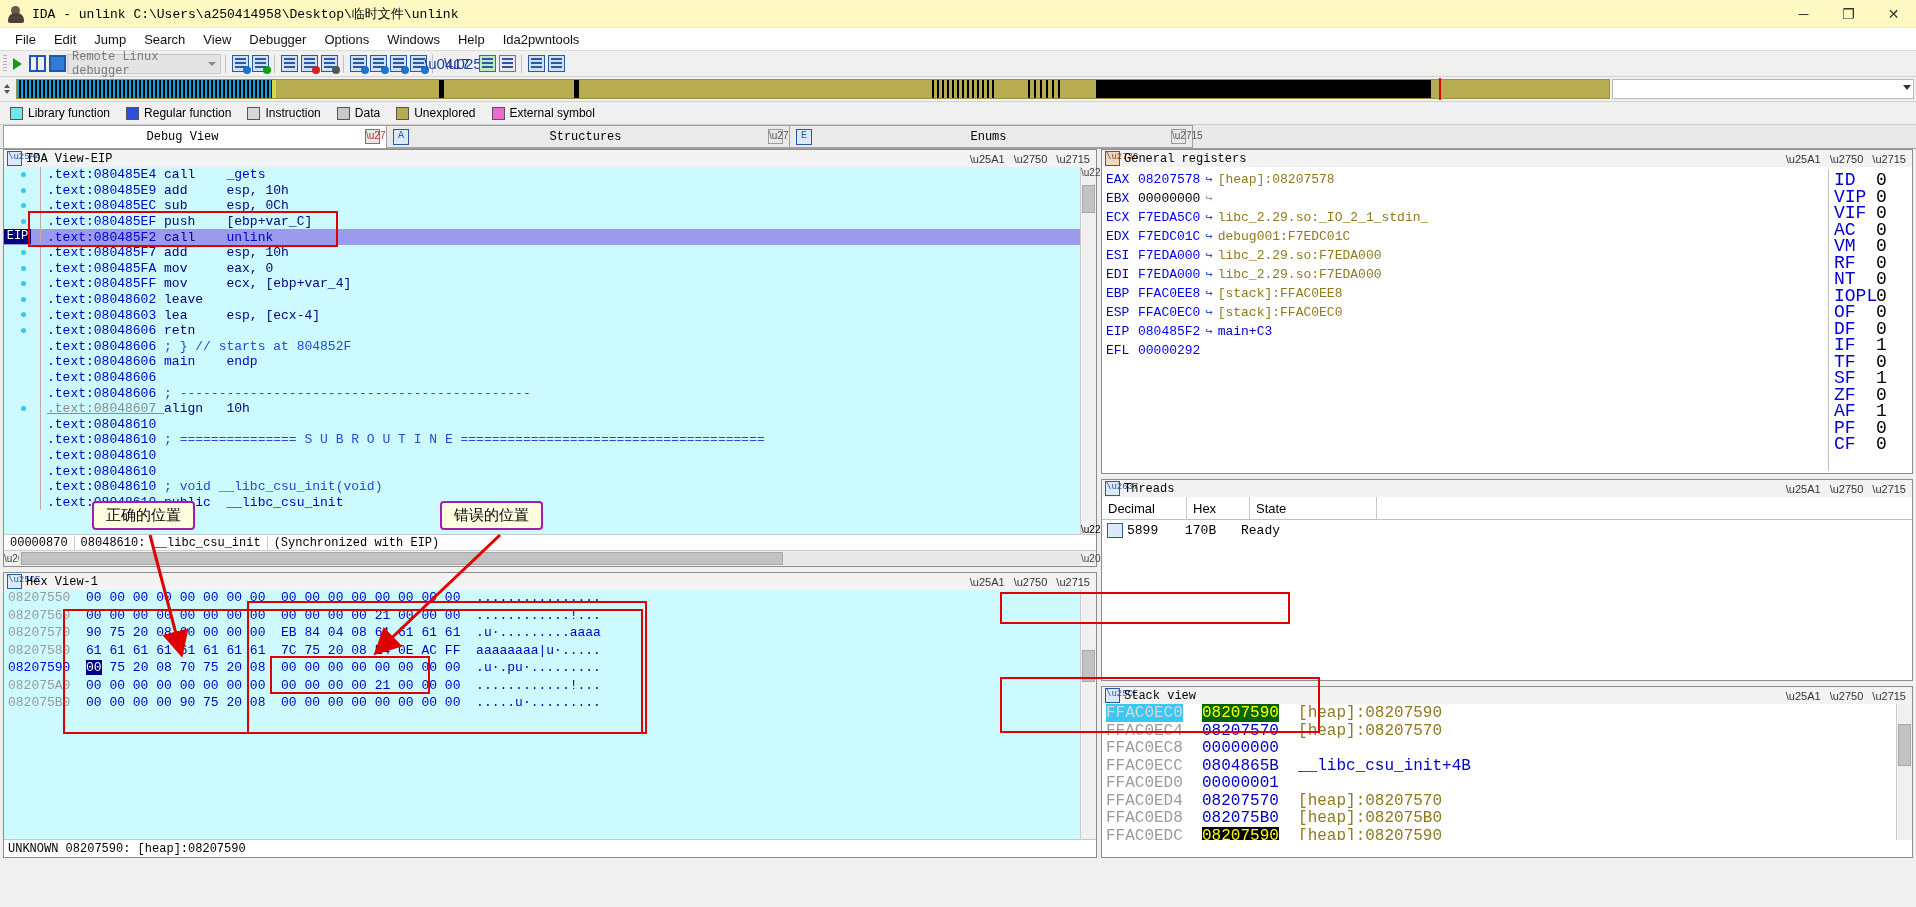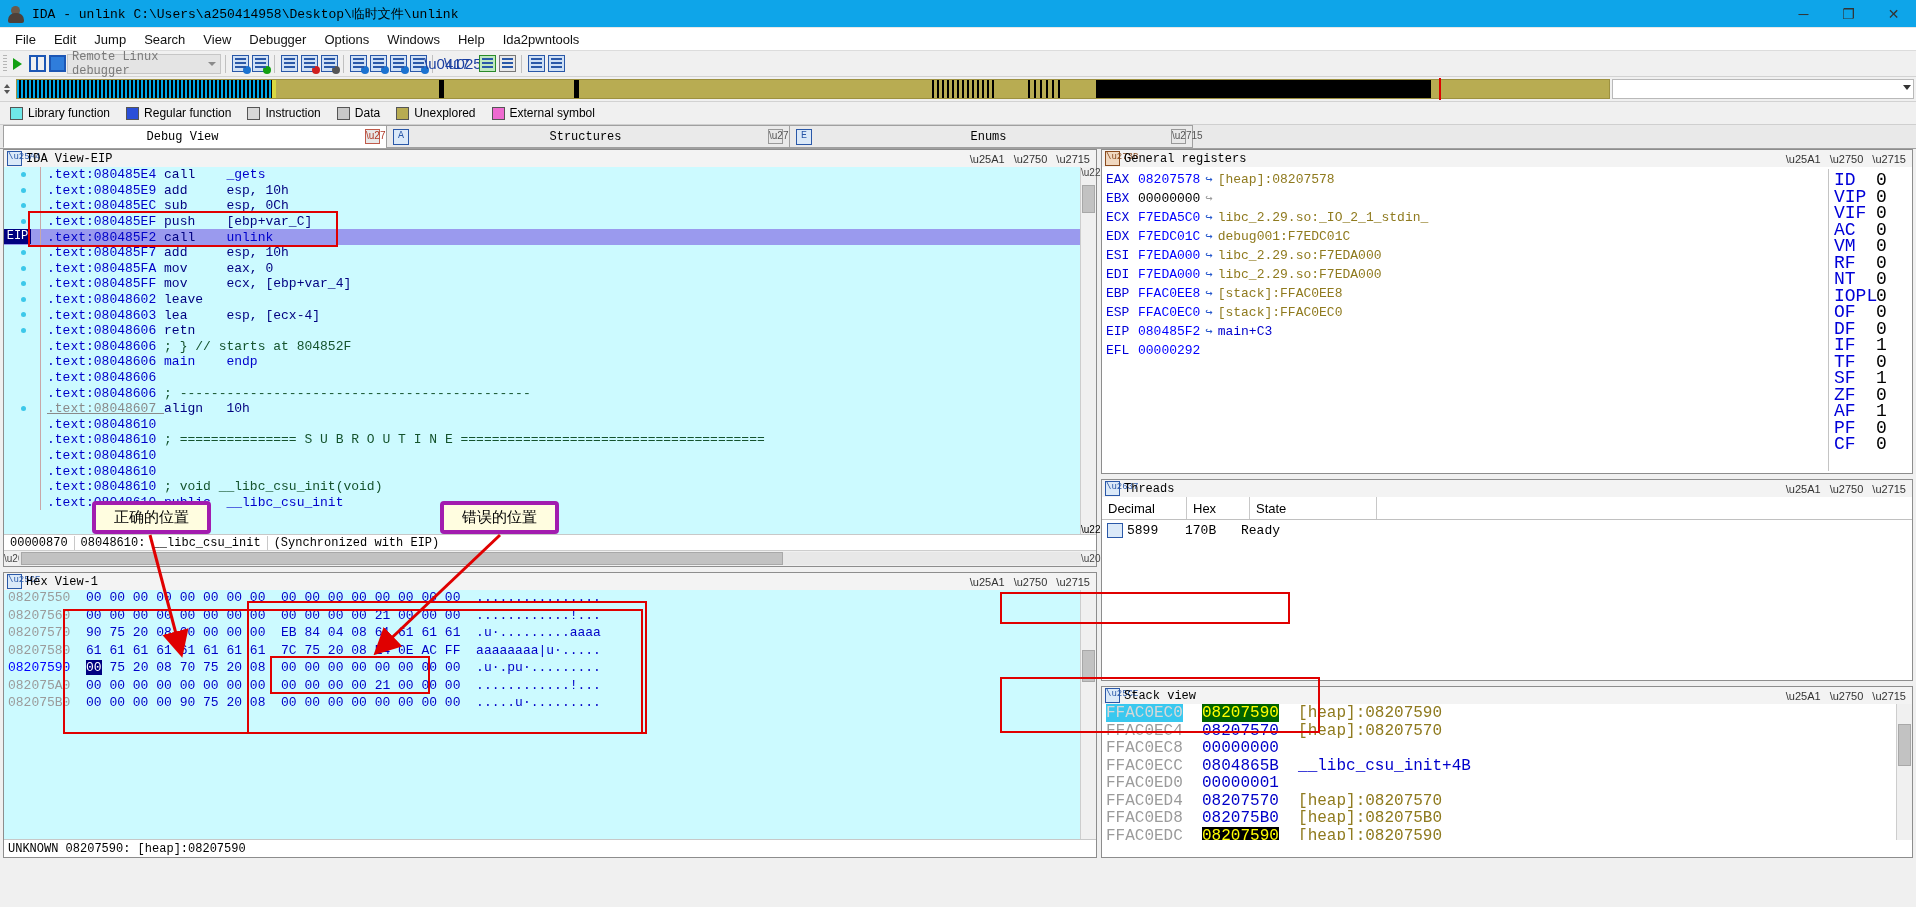--- a/index.html
+++ b/index.html
@@ -6,21 +6,21 @@
   body{
     width:1916px;height:907px;overflow:hidden;
     background:#f0f0f0;
     font-family:"Liberation Sans",sans-serif;
     font-size:12px;color:#000;
     -webkit-font-smoothing:none;
   }
   .mono{font-family:"Liberation Mono",monospace;}
 
   
-  #titlebar{height:27px;background:#0ea5e9;display:flex;align-items:center;border-bottom:1px solid #e8e8e8;}
+  #titlebar{height:27px;background:#fef9c3;display:flex;align-items:center;border-bottom:1px solid #e8e8e8;}
   #titlebar .ico{width:22px;height:20px;margin:0 4px 0 6px;position:relative;}
   #titlebar .ico .head{position:absolute;left:5px;top:2px;width:9px;height:9px;border-radius:50%;background:#6b5a4a;}
   #titlebar .ico .body{position:absolute;left:2px;top:9px;width:16px;height:10px;border-radius:7px 7px 2px 2px;background:#4d4039;}
   #titletext{font-size:13px;color:#000;white-space:nowrap;}
   #winbtns{margin-left:auto;display:flex;height:27px;}
   #winbtns div{width:45px;display:flex;align-items:center;justify-content:center;font-size:14px;color:#333;}
 
   
   #menubar{height:22px;background:#fff;display:flex;align-items:center;padding-left:6px;border-bottom:1px solid #dcdcdc;}
   #menubar span{padding:2px 9px;font-size:13px;color:#111;white-space:nowrap;}
@@ -92,21 +92,21 @@
   #disbody{position:absolute;left:0;right:0;top:17px;bottom:31px;background:#ccfaff;overflow:hidden;}
   .dline{height:15.6px;white-space:pre;font-family:"Liberation Mono",monospace;font-size:13px;display:flex;align-items:center;}
   .gutter{width:28px;flex:none;position:relative;height:100%;}
   .gutter .dot{position:absolute;left:17px;top:5px;width:5px;height:5px;border-radius:50%;background:#3cc8ea;}
   .arrowcol{width:8px;flex:none;border-right:1px solid #c9a7a7;height:100%;}
   .dtext{padding-left:6px;}
   .c-addr{color:#0000c8;}
   .c-dim{color:#8a8a8a;text-decoration:underline;}
   .c-kw{color:#000080;}
   .c-nm{color:#0000cc;}
-  .c-cmt{color:#14532d;}
+  .c-cmt{color:#1d4ed8;}
   .hl{background:#9a9aee;}
   .eipbadge{position:absolute;left:0;width:27px;background:#000080;color:#fff;font-size:12px;
         font-family:"Liberation Mono",monospace;text-align:center;height:15px;line-height:15px;}
   #disstatus{position:absolute;left:0;right:0;bottom:15px;height:16px;background:#fff;border-top:1px solid #c8c8c8;
       font-family:"Liberation Mono",monospace;font-size:12px;display:flex;align-items:center;}
   #disstatus .seg{padding:0 6px;border-right:1px solid #c8c8c8;white-space:nowrap;}
   #dishscroll{position:absolute;left:0;right:0;bottom:0;height:15px;background:#f0f0f0;border-top:1px solid #cdcdcd;display:flex;align-items:center;}
   #dishscroll .ar{width:15px;text-align:center;font-size:10px;color:#444;}
   #dishscroll .trough{flex:1;height:13px;background:#e8e8e8;position:relative;}
   #dishscroll .thumb{position:absolute;left:2px;top:0;bottom:0;width:760px;background:#c2c2c2;border:1px solid #a8a8a8;}
@@ -163,22 +163,22 @@
   .sline .scmt{color:#8f7a1e;}
   .sline .scmt.blue{color:#0000cc;}
   .sline .sval.yel{background:#000;color:#ffff00;}
   #ststatus{position:absolute;left:0;right:0;bottom:0;height:17px;background:#fff;border-top:1px solid #c8c8c8;
         font-family:"Liberation Mono",monospace;font-size:12px;display:flex;align-items:center;padding-left:4px;}
   #stvscroll{position:absolute;right:0;top:17px;bottom:17px;width:15px;background:#f0f0f0;border-left:1px solid #cdcdcd;}
   #stvscroll .th{position:absolute;left:1px;right:1px;top:20px;height:40px;background:#c2c2c2;border:1px solid #a8a8a8;}
 
   
   .annbox{position:absolute;border:2px solid #e00000;box-sizing:border-box;pointer-events:none;z-index:40;}
-  .annlabel{position:absolute;z-index:50;border:4px solid #a21caf;background:#fffde0;border-radius:4px;
-     font-family:"Liberation Sans",sans-serif;font-size:15px;color:#000;padding:3px 18px;white-space:nowrap;}
+  .annlabel{position:absolute;z-index:50;border:2px solid #a21caf;background:#fffde0;border-radius:4px;
+     font-family:"Liberation Sans",sans-serif;font-size:15px;color:#000;padding:3px 12px;white-space:nowrap;}
   svg.annsvg{position:absolute;left:0;top:0;width:1916px;height:907px;pointer-events:none;z-index:45;}
 </style>
 </head>
 <body>
 
 <div id="titlebar">
   <div class="ico">
       <div class="head"></div>
       <div class="body"></div>
     </div>

